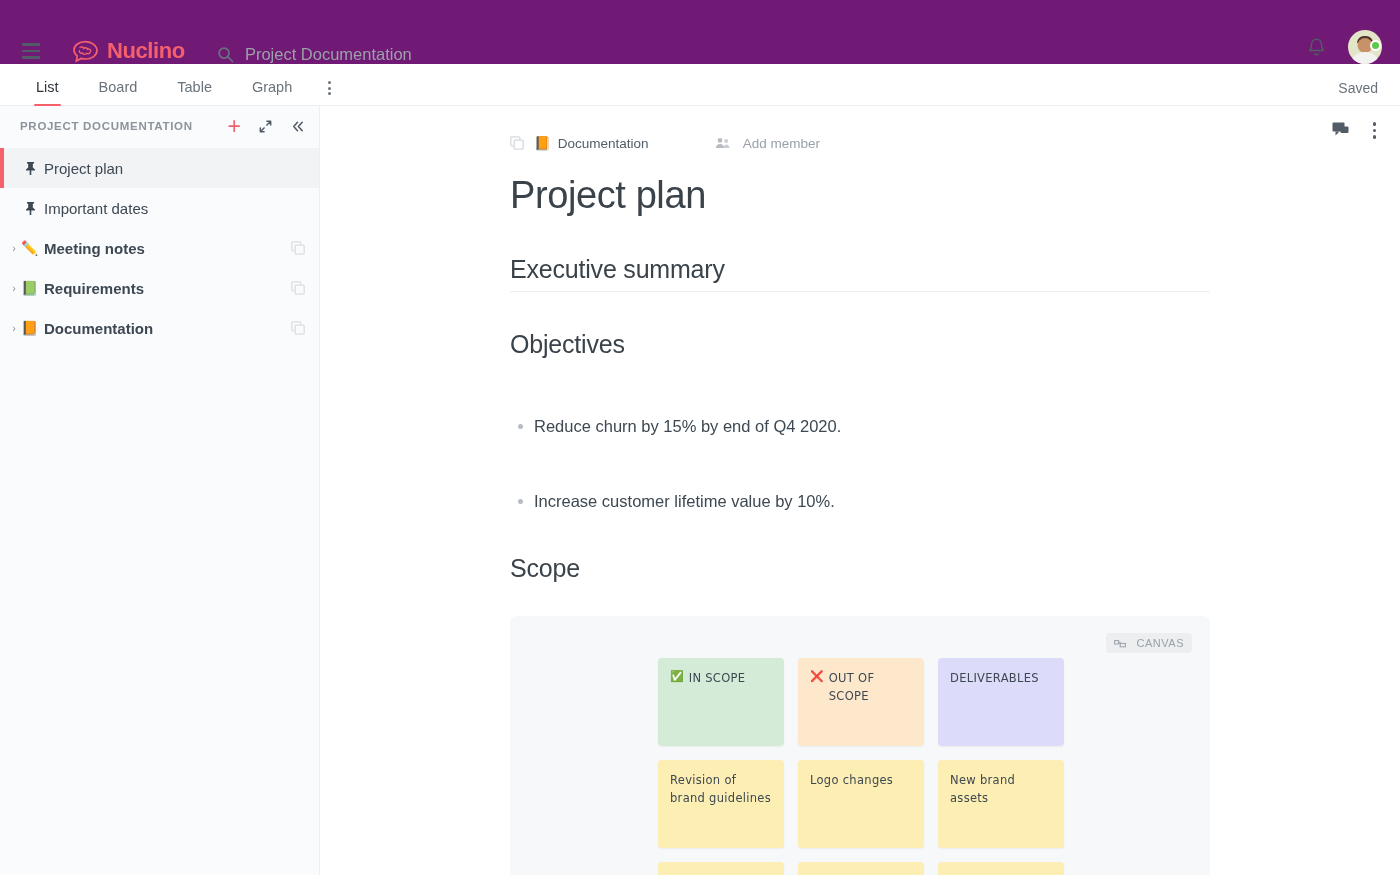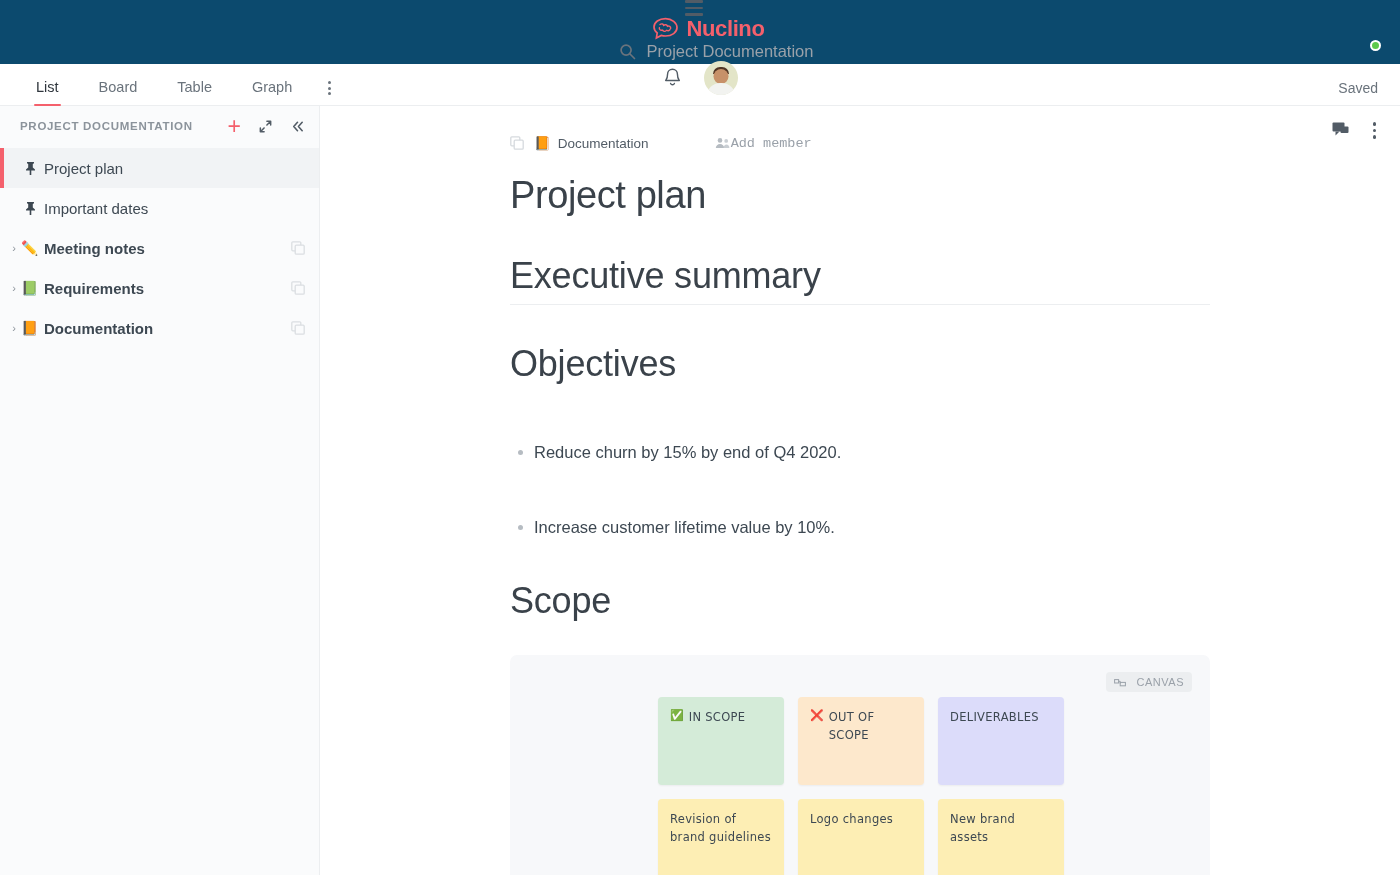--- a/index.html
+++ b/index.html
@@ -8,25 +8,24 @@
     font-family: "Liberation Sans", sans-serif;
     background: #ffffff;
     overflow: hidden;
     color: #3d4852;
   }
   #app { width: 1400px; height: 875px; position: relative; }
 
   
   .topbar {
     height: 64px; width: 100%;
-    display: flex; align-items: center;
+    display: flex; align-items: flex-end;
     padding: 0 18px 0 18px;
-    background: #0c4a6e;
+    background: #701a75;
     position: relative;
-    flex-direction: column;
   }
   .hamburger {
     width: 26px; height: 26px; margin-right: 12px;
     display: flex; flex-direction: column; justify-content: center;
     align-items: center; gap: 4px; cursor: pointer;
   }
   .hamburger i { display: block; width: 18px; height: 2.5px; background: #525c66; border-radius: 1px; }
 
   .brand { display: flex; align-items: center; gap: 7px; margin-left: 15px; cursor: pointer; }
   .brand-mark { width: 29px; height: 23px; }
@@ -148,30 +147,30 @@
   .doc-tools .ic { cursor: pointer; }
   .dots-v { display: flex; flex-direction: column; gap: 3px; align-items: center; padding: 2px 4px; }
   .dots-v i { width: 3.5px; height: 3.5px; border-radius: 50%; background: #525c66; display: block; }
 
   .doc-inner { width: 700px; margin: 0 auto; padding-top: 26px; }
 
   .meta-row { display: flex; align-items: center; gap: 10px; height: 22px; }
   .meta-chip { display: flex; align-items: center; gap: 7px; cursor: pointer; }
   .meta-book { font-size: 13.5px; }
   .meta-text { font-size: 13.5px; color: #525c66; }
-  .add-member { display: flex; align-items: center; gap: 0; margin-left: 56px; cursor: pointer; font-family: Liberation Mono, monospace; }
+  .add-member { display: flex; align-items: center; gap: 12px; margin-left: 56px; cursor: pointer; }
   .add-member .mtext { font-size: 13.5px; color: #9aa1a9; }
 
   .doc-title {
     font-size: 38px; font-weight: normal; color: #3a424a;
     margin-top: 20px; letter-spacing: -0.4px; line-height: 1.12;
   }
 
   h2.sec {
-    font-size: 36px; font-weight: normal; color: #3a424a;
+    font-size: 25px; font-weight: normal; color: #3a424a;
     margin-top: 38px; padding-bottom: 7px; letter-spacing: -0.2px;
   }
   h2.sec.ruled { border-bottom: 1px solid #eceef0; }
 
   p.para {
     font-size: 16.5px; color: #3d4852; line-height: 1.72;
     margin-top: 16px;
   }
   ul.bullets { margin-top: 16px; list-style: none; }
   ul.bullets li {

